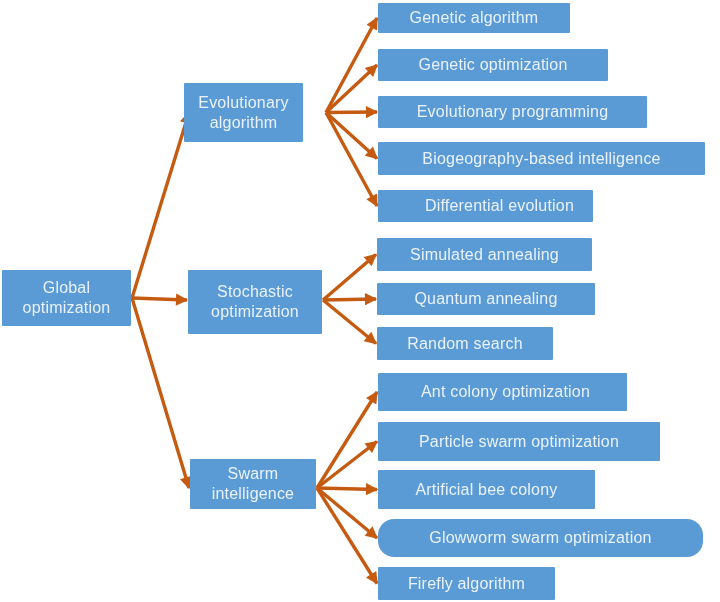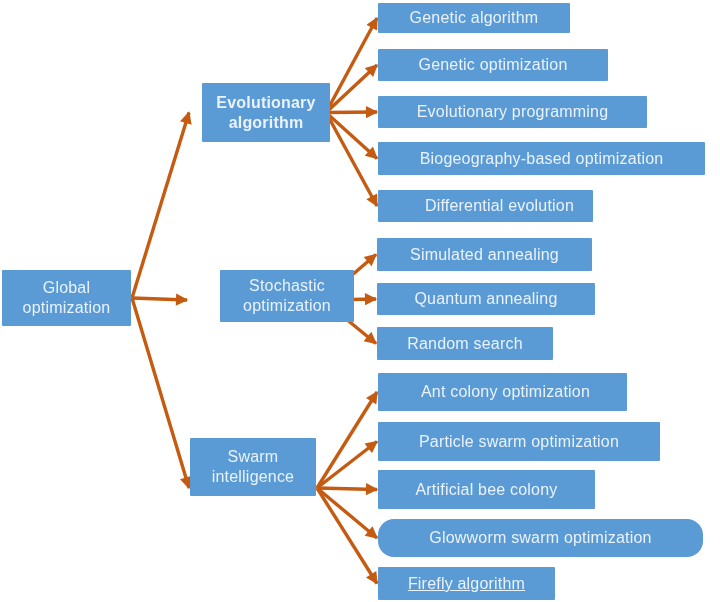--- a/index.html
+++ b/index.html
@@ -69,30 +69,30 @@
         <line x1="323" y1="300" x2="376" y2="343.5" stroke="#c55a11" stroke-width="3.4" marker-end="url(#arrowhead)"></line>
         <line x1="317" y1="488" x2="377" y2="392" stroke="#c55a11" stroke-width="3.4" marker-end="url(#arrowhead)"></line>
         <line x1="317" y1="488" x2="377" y2="441.5" stroke="#c55a11" stroke-width="3.4" marker-end="url(#arrowhead)"></line>
         <line x1="317" y1="488" x2="377" y2="489.5" stroke="#c55a11" stroke-width="3.4" marker-end="url(#arrowhead)"></line>
         <line x1="317" y1="488" x2="377" y2="538" stroke="#c55a11" stroke-width="3.4" marker-end="url(#arrowhead)"></line>
         <line x1="317" y1="488" x2="377" y2="583.5" stroke="#c55a11" stroke-width="3.4" marker-end="url(#arrowhead)"></line>
       </g>
   </svg>
   <div id="node-layer">
       <div class="node root" style="left: 2px; top: 270px; width: 129px; height: 56px;">Global optimization</div>
-      <div class="node branch" style="left: 202px; top: 83px; width: 128px; height: 59px; font-weight: bold;">Evolutionary algorithm</div>
-      <div class="node branch" style="left: 188px; top: 270px; width: 134px; height: 52px; margin-left: 32px;">Stochastic optimization</div>
-      <div class="node branch" style="left: 190px; top: 438px; width: 126px; height: 58px;">Swarm intelligence</div>
+      <div class="node branch" style="left: 184px; top: 83px; width: 119px; height: 59px;">Evolutionary algorithm</div>
+      <div class="node branch" style="left: 188px; top: 270px; width: 134px; height: 64px;">Stochastic optimization</div>
+      <div class="node branch" style="left: 190px; top: 459px; width: 126px; height: 50px;">Swarm intelligence</div>
       <div class="node leaf" style="left: 378px; top: 3px; width: 192px; height: 30px;">Genetic algorithm</div>
       <div class="node leaf" style="left: 378px; top: 49px; width: 230px; height: 32px;">Genetic optimization</div>
       <div class="node leaf" style="left: 378px; top: 96px; width: 269px; height: 32px;">Evolutionary programming</div>
-      <div class="node leaf" style="left: 378px; top: 142px; width: 327px; height: 33px;">Biogeography-based optimization</div>
+      <div class="node leaf" style="left: 378px; top: 142px; width: 327px; height: 33px;">Biogeography-based intelligence</div>
       <div class="node leaf" style="left: 378px; top: 190px; width: 215px; height: 32px; padding-left: 34px;">Differential evolution</div>
       <div class="node leaf" style="left: 377px; top: 238px; width: 215px; height: 33px;">Simulated annealing</div>
       <div class="node leaf" style="left: 377px; top: 283px; width: 218px; height: 32px;">Quantum annealing</div>
       <div class="node leaf" style="left: 377px; top: 327px; width: 176px; height: 33px;">Random search</div>
       <div class="node leaf" style="left: 378px; top: 373px; width: 249px; height: 38px; padding-left: 12px;">Ant colony optimization</div>
       <div class="node leaf" style="left: 378px; top: 422px; width: 282px; height: 39px;">Particle swarm optimization</div>
       <div class="node leaf" style="left: 378px; top: 470px; width: 217px; height: 39px;">Artificial bee colony</div>
       <div class="node leaf" style="left: 378px; top: 519px; width: 325px; height: 38px; border-radius: 16px;">Glowworm swarm optimization</div>
-      <div class="node leaf" style="left: 378px; top: 567px; width: 177px; height: 33px; text-decoration: underline;">Firefly algorithm</div>
+      <div class="node leaf" style="left: 378px; top: 567px; width: 177px; height: 33px;">Firefly algorithm</div>
     </div>
 </div>
 
 </body></html>

